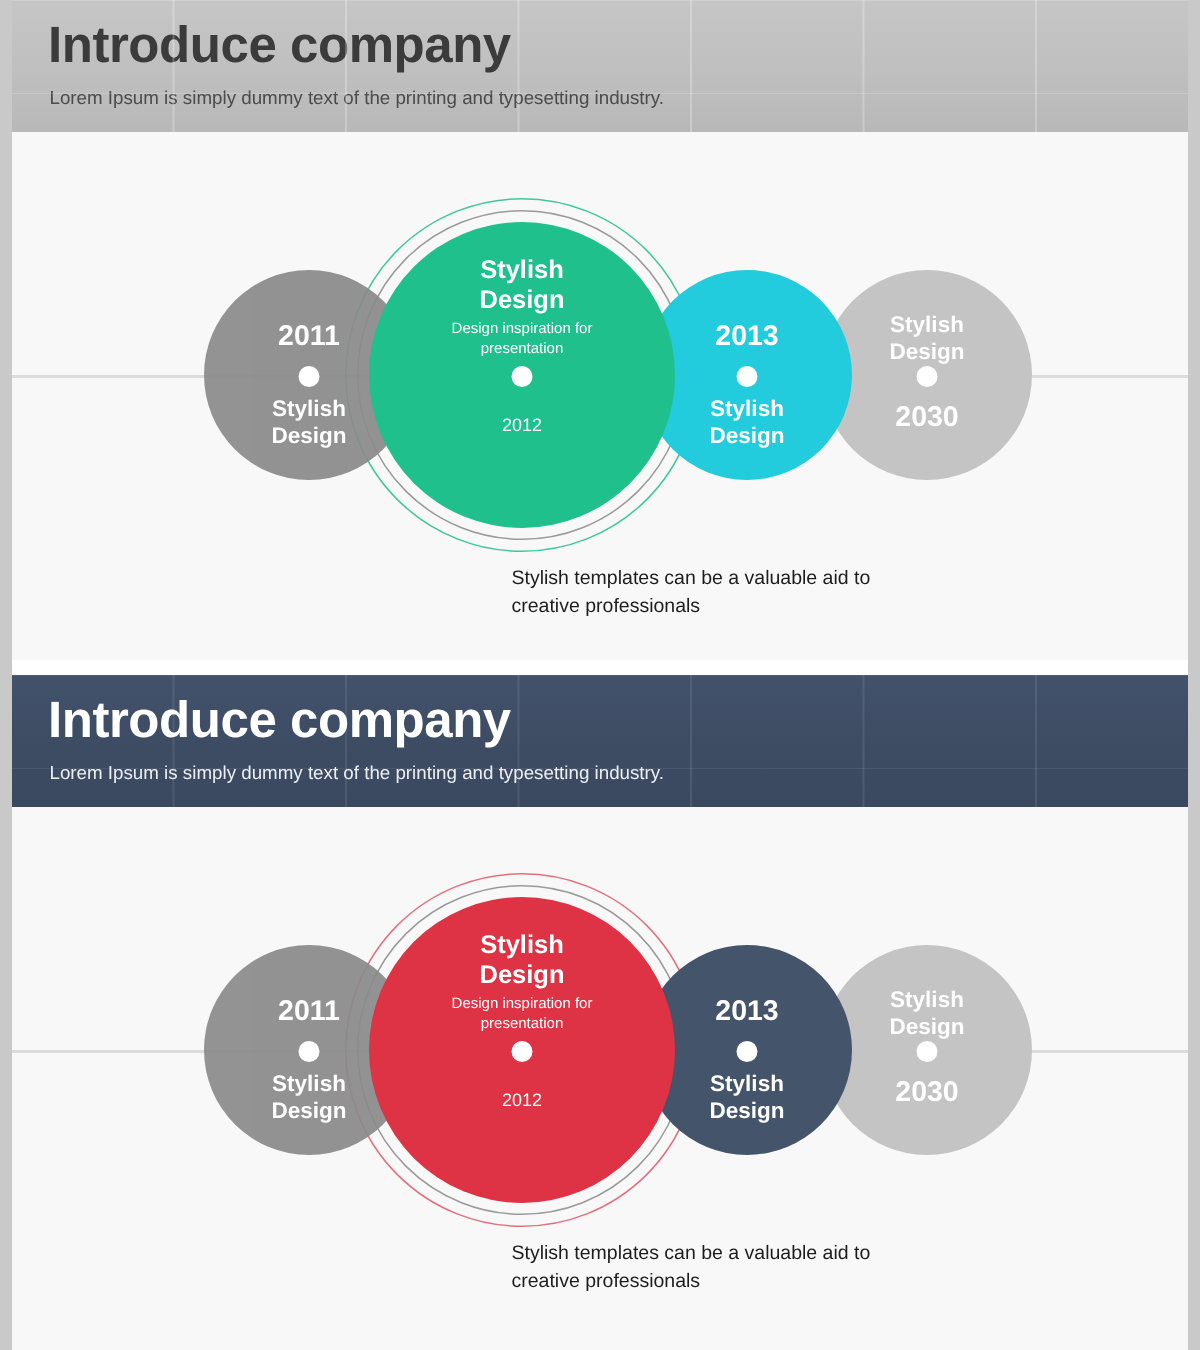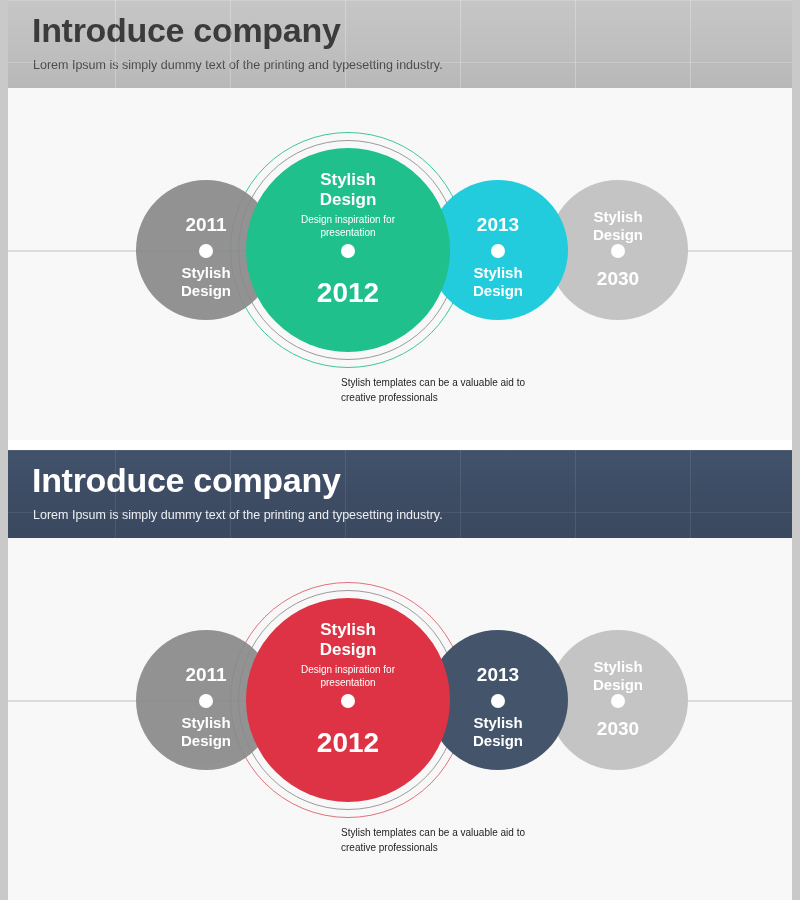--- a/index.html
+++ b/index.html
@@ -158,38 +158,38 @@
     font-size: 17px;
     font-weight: bold;
     line-height: 1.2;
   }
   .big-sub {
     font-size: 10px;
     font-weight: normal;
     line-height: 1.25;
   }
   .big-year {
-    font-size: 28px;
-    font-weight: bold;
+    font-size: 12px;
+    font-weight: normal;
   }
 
   
   .dot {
     position: absolute;
     width: 14px;
     height: 14px;
     border-radius: 50%;
     background: #ffffff;
     z-index: 6;
   }
 
   
   .caption {
     position: absolute;
-    font-size: 10px;
+    font-size: 13px;
     color: #1d1d1d;
     line-height: 1.45;
     width: 330px;
   }
 
   
   .noise {
     position: absolute;
     inset: 0;
     pointer-events: none;

